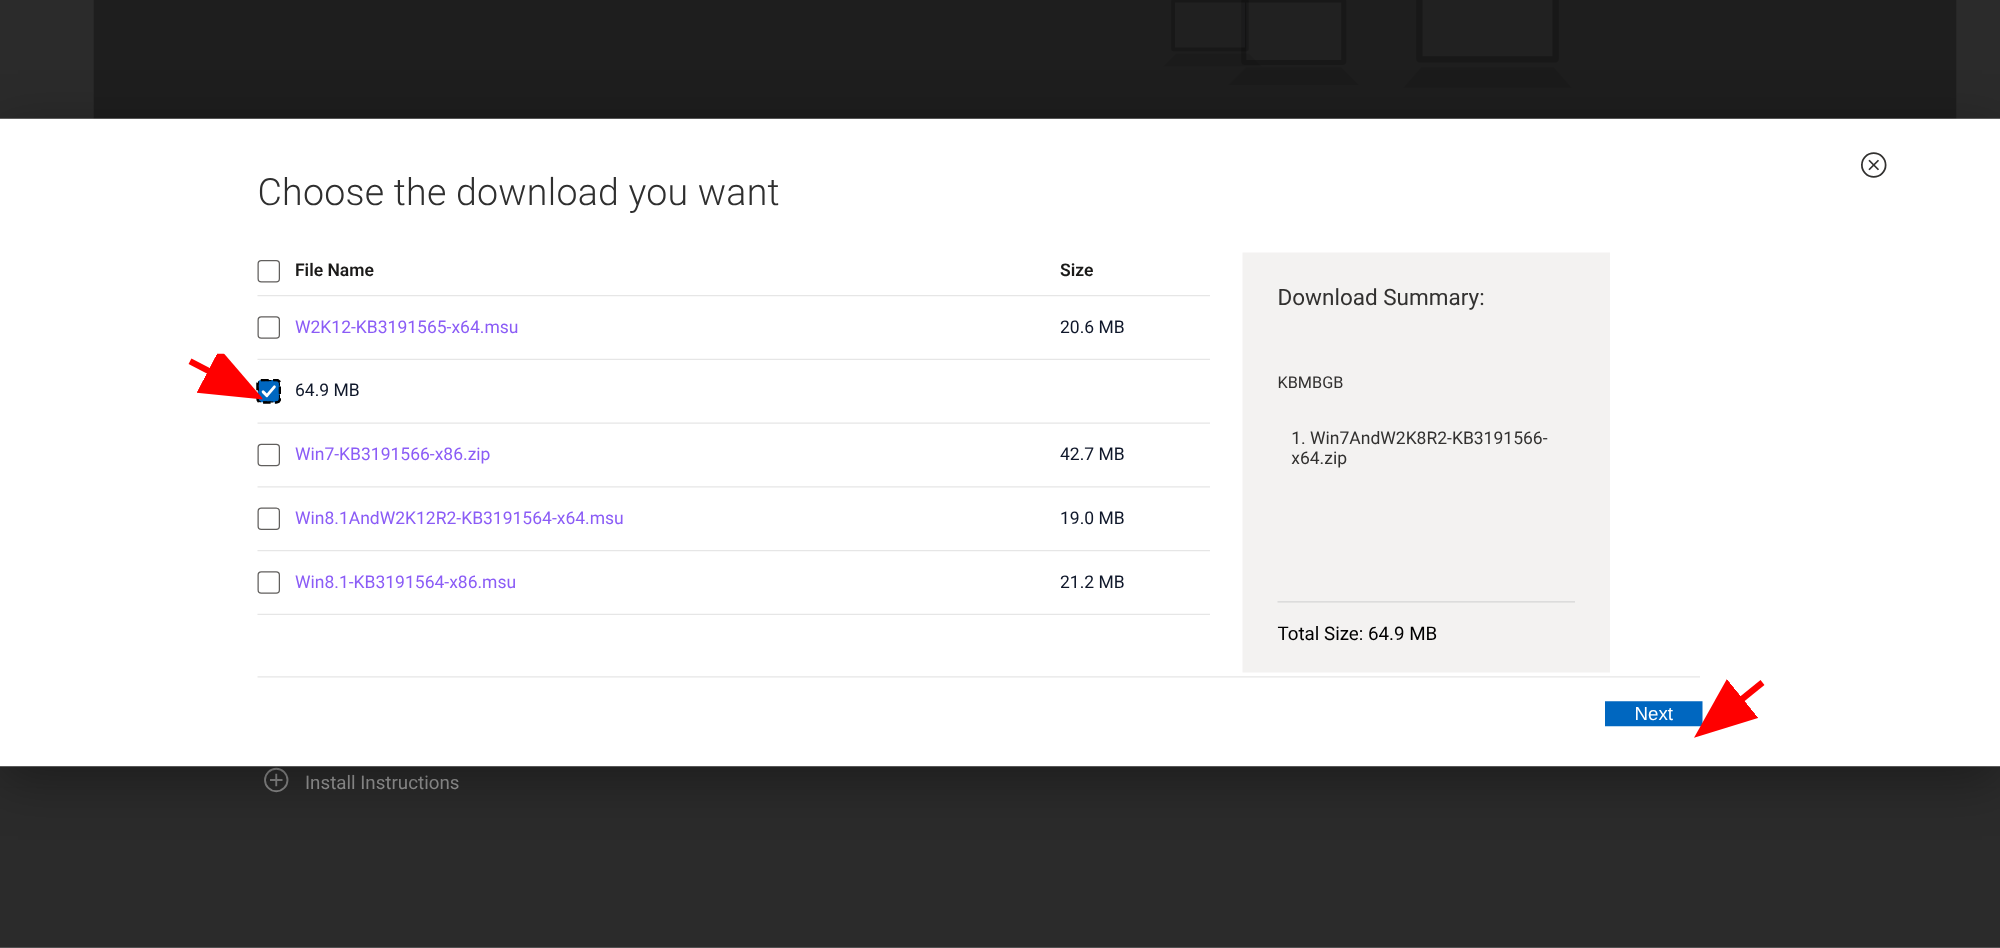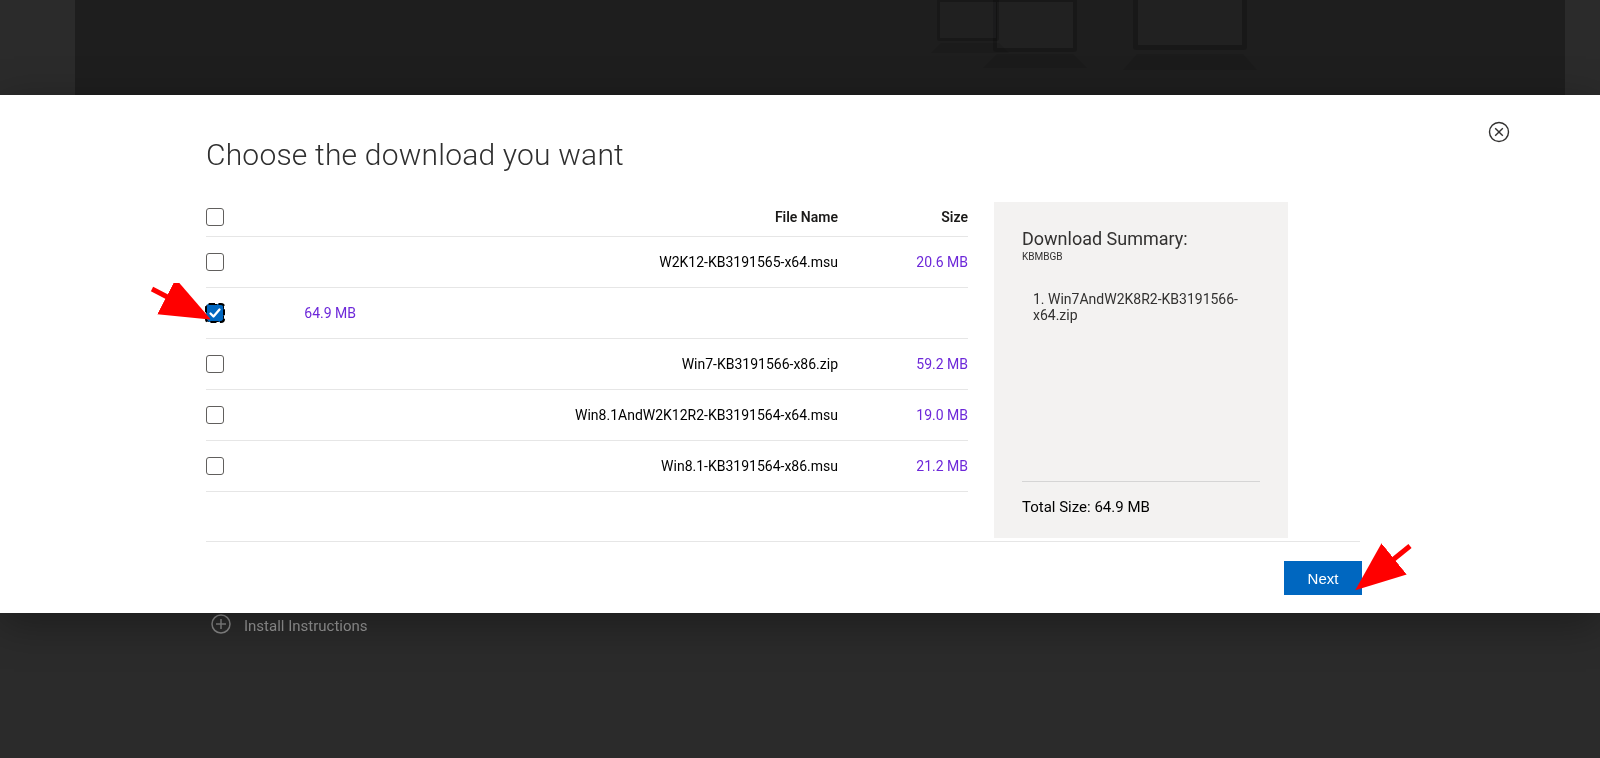--- a/index.html
+++ b/index.html
@@ -101,21 +101,20 @@
 
   .content-row {
     display: flex;
     gap: 26px;
     align-items: flex-start;
   }
 
   
   .file-table {
     width: 762px;
-    text-align: right;
   }
   .tbl-head, .tbl-row {
     display: flex;
     align-items: center;
     height: 50px;
     border-bottom: 1px solid #e6e6e6;
   }
   .tbl-head {
     font-weight: 600;
     font-size: 14px;
@@ -141,44 +140,45 @@
   }
   .chk.checked {
     background: #0067c0;
     border: 1px dashed #000;
     outline: 2px dashed #000;
     outline-offset: -1px;
     position: relative;
   }
   .chk.checked svg { display:block; }
 
-  .file-name { font-size: 14px; color: #000000; }
-  .file-size { font-size: 14px; color: #6d28d9; }
+  .file-name { font-size: 14px; color: #8b5cf6; }
+  .file-size { font-size: 14px; color: #0f172a; }
 
   
   .summary {
     width: 294px;
     background: #f3f2f1;
     padding: 26px 28px 22px 28px;
     box-sizing: border-box;
     display: flex;
     flex-direction: column;
     min-height: 336px;
     position: relative;
   }
   .summary h2 {
     margin: 0 0 2px 0;
     font-size: 18px;
     font-weight: 400;
     color: #323130;
   }
   .summary .units {
-    font-size: 10px;
+    font-size: 13px;
     color: #323130;
     margin-bottom: 18px;
+    margin-top: 48px;
   }
   .summary-list { margin: 11px; padding: 0; list-style: none; font-size: 14px; }
   .summary-list li { margin-bottom: 4px; }
   .summary-spacer { flex: 1 1 auto; }
   .summary hr {
     border: none;
     border-top: 1px solid #d5d5d5;
     margin: 0 0 16px 0;
   }
   .total-size { font-size: 15px; color: #000000; }
@@ -189,21 +189,21 @@
     left: 206px;
     width: 1154px;
     top: 446px;
     border-top: 1px solid #e6e6e6;
   }
   .next-btn {
     position: absolute;
     top: 466px;
     left: 1284px;
     width: 78px;
-    height: 34px;
+    height: 20px;
     background: #0067c0;
     color: #ffffff;
     border: none;
     font-size: 15px;
     cursor: pointer;
   }
 
   
   .arrow {
     position: absolute;
@@ -288,21 +288,21 @@
                   </svg>
                 </span>
               </div>
               <div class="col-size file-size">64.9 MB</div>
             </div>
             <div class="tbl-row">
               <div class="col-chk">
                 <span class="chk"></span>
               </div>
               <div class="col-name file-name">Win7-KB3191566-x86.zip</div>
-              <div class="col-size file-size">59.2 MB</div>
+              <div class="col-size file-size">42.7 MB</div>
             </div>
             <div class="tbl-row">
               <div class="col-chk">
                 <span class="chk"></span>
               </div>
               <div class="col-name file-name">Win8.1AndW2K12R2-KB3191564-x64.msu</div>
               <div class="col-size file-size">19.0 MB</div>
             </div>
             <div class="tbl-row">
               <div class="col-chk">

